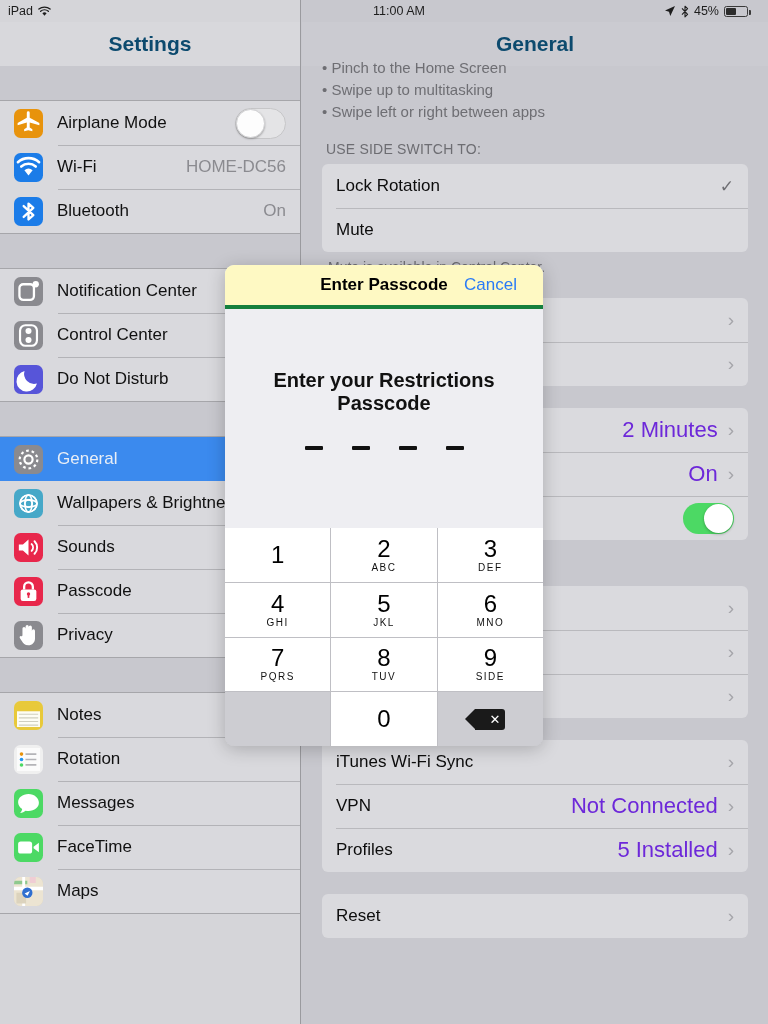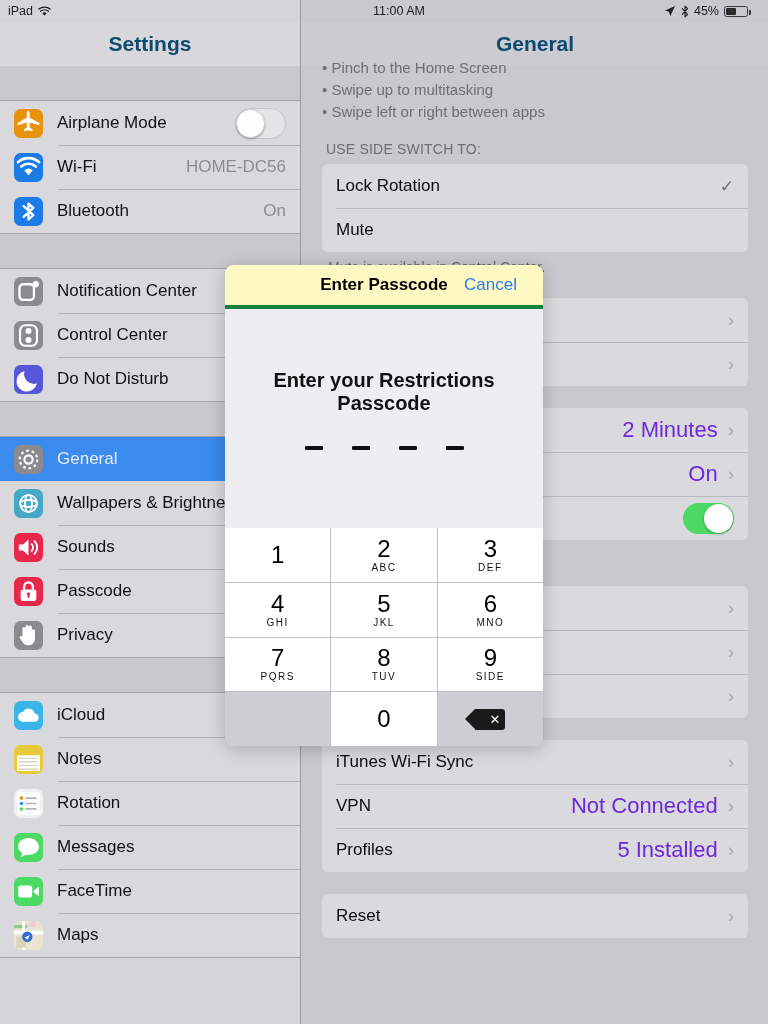--- a/index.html
+++ b/index.html
@@ -311,28 +311,20 @@
               <svg viewBox="0 0 24 24" style="width:100%;height:100%">
                 <path d="M7 12V6.2a1.3 1.3 0 0 1 2.6 0V11V4.6a1.3 1.3 0 0 1 2.6 0V11V5.1a1.3 1.3 0 0 1 2.6 0V11.5V8.2a1.3 1.3 0 0 1 2.6 0v6.1c0 3.5-2.3 5.8-5.5 5.8-3 0-4.3-1.5-5.3-3.3L4.8 14c-.5-1 .7-2 1.5-1.2Z" fill="#fff"></path>
               </svg>
             </span>
             <span class="sb-label">Privacy</span>
           </div>
         </div>
         <div class="group-gap"></div>
         <div class="sb-section">
           <div class="sb-row">
-            <span class="sb-icon" style="background: rgb(58, 181, 232);">
-              <svg viewBox="0 0 24 24" style="width:100%;height:100%">
-                <path d="M7 17.2h9.8a3.4 3.4 0 0 0 .3-6.8 5 5 0 0 0-9.4-1.3A3.6 3.6 0 0 0 7 17.2Z" fill="#fff"></path>
-              </svg>
-            </span>
-            <span class="sb-label">iCloud</span>
-          </div>
-          <div class="sb-row">
             <span class="sb-icon" style="background: rgb(232, 201, 58);">
               <svg viewBox="0 0 24 24" style="width:100%;height:100%">
                 <rect x="2.5" y="2.5" width="19" height="19" fill="#fdfdf5"></rect>
                 <rect x="2.5" y="2.5" width="19" height="6" fill="#e8c93a"></rect>
                 <g stroke="#cfcfc0" stroke-width="0.9">
                   <path d="M4 11h16M4 14h16M4 17h16M4 20h16"></path>
                 </g>
               </svg>
             </span>
             <span class="sb-label">Notes</span>

